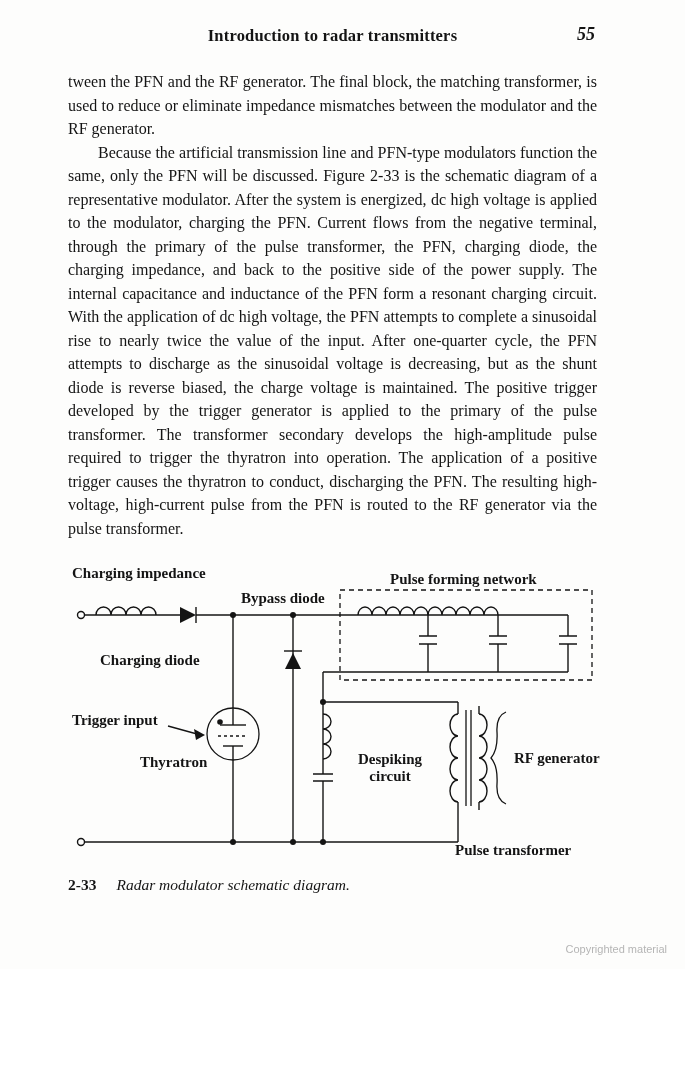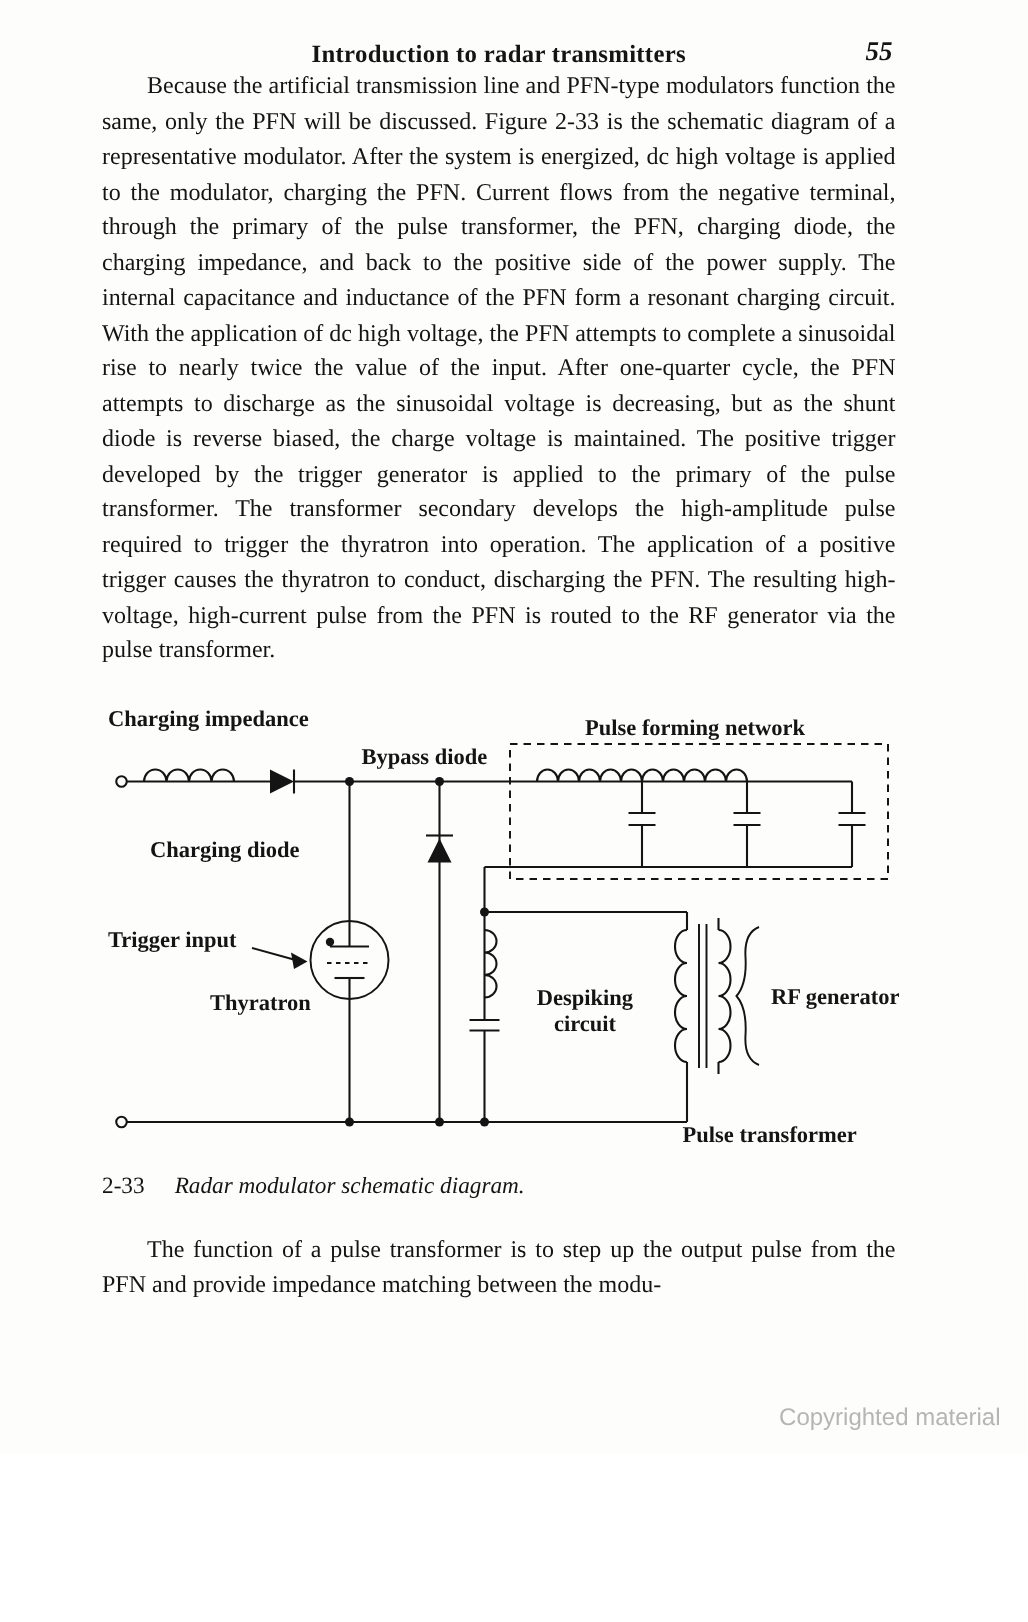--- a/index.html
+++ b/index.html
@@ -36,42 +36,43 @@
   .blk  { fill:#141414; stroke:none; }
   .term { fill:#fdfdfc; stroke:#141414; stroke-width:1.4; }
   .dash { stroke:#141414; stroke-width:1.3; fill:none; stroke-dasharray:5,4; }
   .grid { stroke:#141414; stroke-width:1.3; fill:none; stroke-dasharray:3,3; }
   .dlabel {
     font-family:"Liberation Serif", serif;
     font-weight:bold; font-size:15px; fill:#141414;
   }
 
   .caption { margin-top:4px; font-size:15.5px; }
-  .caption-num { font-weight:normal; }
+  .caption-num { font-weight:bold; }
   .caption-text { font-style:italic; margin-left:20px; }
 
   .para.after-fig { margin-top:22px; }
 
   .footer {
     position:absolute; right:18px; bottom:14px;
     font-family:"Liberation Sans", sans-serif;
-    font-size:16px; color:#b5b5b5;
+    font-size:11px; color:#b5b5b5;
   }
 </style>
 </head>
 <body>
 
 <div class="page">
   <div class="content">
 
     <div class="header">
       <div class="header-title">Introduction to radar transmitters</div>
       <div class="page-number">55</div>
     </div>
 
+    <p class="para first">tween the PFN and the RF generator. The final block, the matching transformer, is used to reduce or eliminate impedance mismatches between the modulator and the RF generator.</p>
     <p class="para indent">Because the artificial transmission line and PFN-type modulators function the same, only the PFN will be discussed. Figure 2-33 is the schematic diagram of a representative modulator. After the system is energized, dc high voltage is applied to the modulator, charging the PFN. Current flows from the negative terminal, through the primary of the pulse transformer, the PFN, charging diode, the charging impedance, and back to the positive side of the power supply. The internal capacitance and inductance of the PFN form a resonant charging circuit. With the application of dc high voltage, the PFN attempts to complete a sinusoidal rise to nearly twice the value of the input. After one-quarter cycle, the PFN attempts to discharge as the sinusoidal voltage is decreasing, but as the shunt diode is reverse biased, the charge voltage is maintained. The positive trigger developed by the trigger generator is applied to the primary of the pulse transformer. The transformer secondary develops the high-amplitude pulse required to trigger the thyratron into operation. The application of a positive trigger causes the thyratron to conduct, discharging the PFN. The resulting high-voltage, high-current pulse from the PFN is routed to the RF generator via the pulse transformer.</p>
 
     <div class="figure">
       <svg class="circuit" width="545" height="310" viewBox="0 0 545 310" xmlns="http://www.w3.org/2000/svg">
 
         <text class="dlabel" x="4" y="16">Charging impedance</text>
         <text class="dlabel" x="322" y="22">Pulse forming network</text>
         <text class="dlabel" x="173" y="41">Bypass diode</text>
         <text class="dlabel" x="32" y="103">Charging diode</text>
         <text class="dlabel" x="4" y="163">Trigger input</text>
@@ -149,17 +150,16 @@
         <circle class="blk" cx="165" cy="280" r="3"></circle>
         <circle class="blk" cx="225" cy="280" r="3"></circle>
         <circle class="blk" cx="255" cy="280" r="3"></circle>
       </svg>
 
       <div class="caption">
         <span class="caption-num">2-33</span><span class="caption-text">Radar modulator schematic diagram.</span>
       </div>
     </div>
 
-    <p class="para indent after-fig">The function of a pulse transformer is to step up the output pulse from the PFN and provide impedance matching between the modu-</p>
   </div>
 
   <div class="footer">Copyrighted material</div>
 </div>
 
 </body></html>

